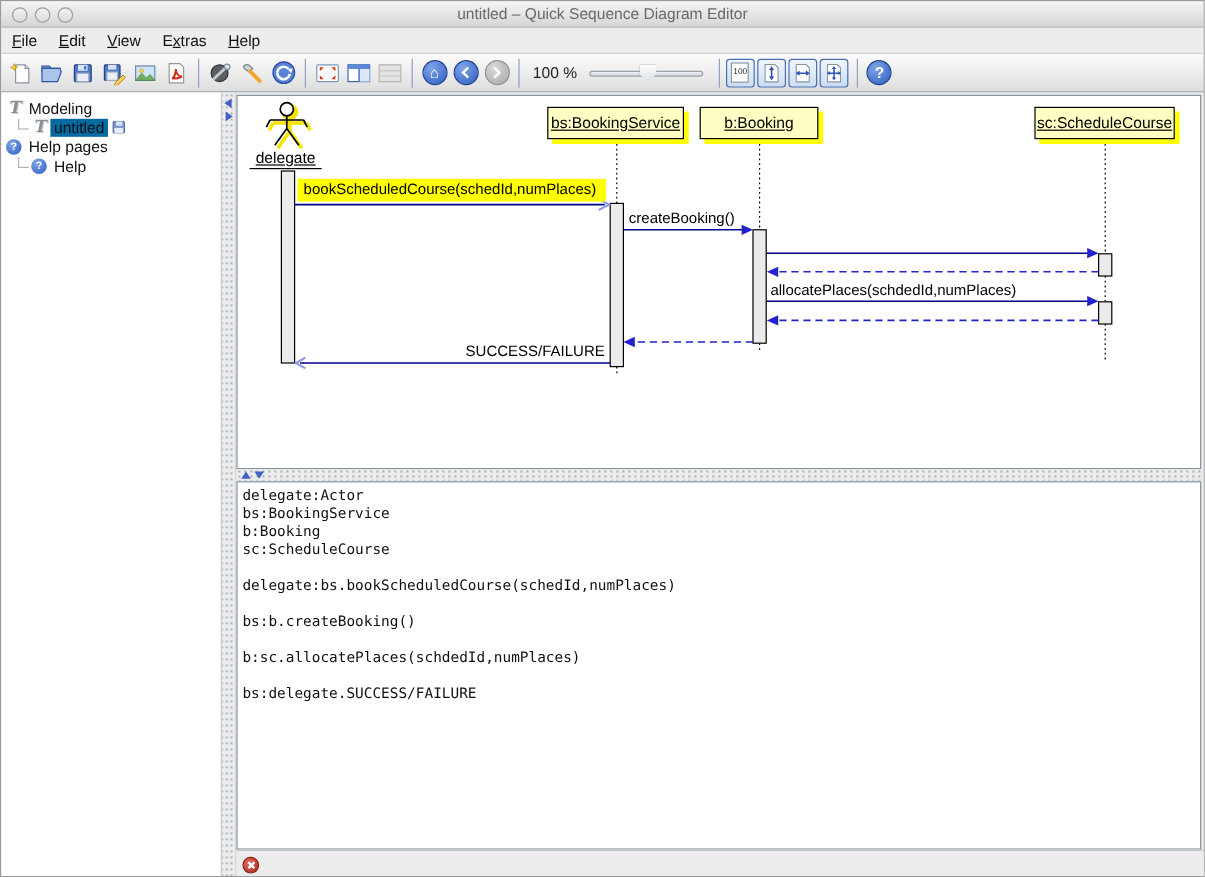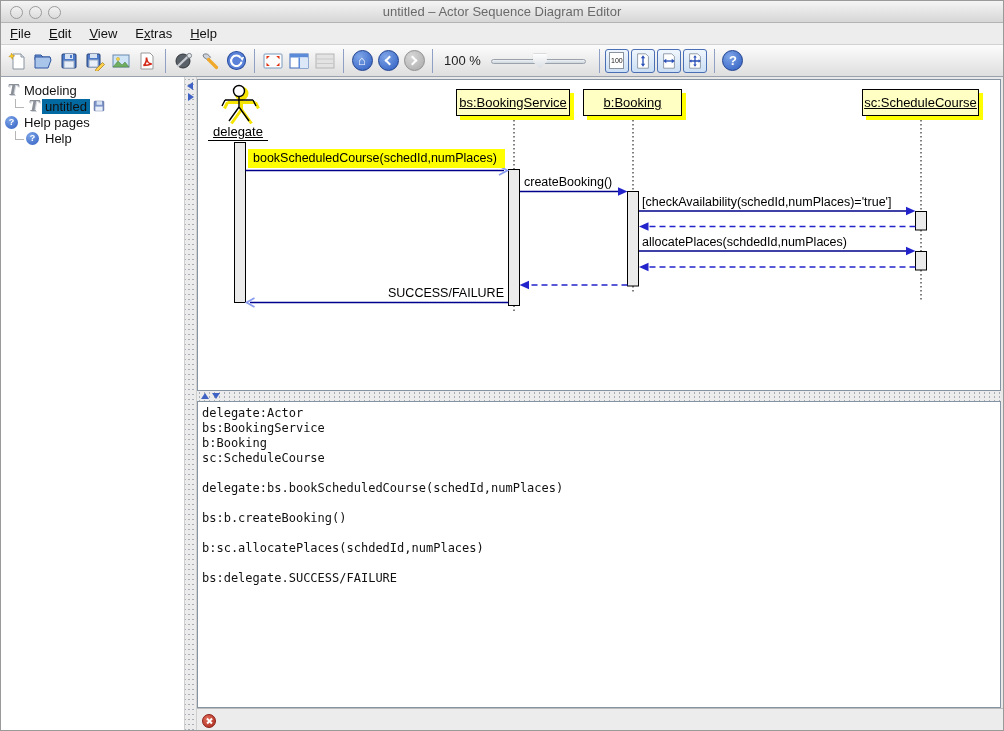--- a/index.html
+++ b/index.html
@@ -82,21 +82,21 @@
 </style>
 </head>
 <body>
 
 <div class="window">
 
   <div class="titlebar">
     <span class="tl close"></span>
     <span class="tl min"></span>
     <span class="tl max"></span>
-    <div class="title-text">untitled – Actor Sequence Diagram Editor</div>
+    <div class="title-text">untitled – Quick Sequence Diagram Editor</div>
   </div>
 
   <div class="menubar">
     <span class="menu-item"><span></span><u>F</u><span>ile</span></span>
     <span class="menu-item"><span></span><u>E</u><span>dit</span></span>
     <span class="menu-item"><span></span><u>V</u><span>iew</span></span>
     <span class="menu-item"><span>E</span><u>x</u><span>tras</span></span>
     <span class="menu-item"><span></span><u>H</u><span>elp</span></span>
   </div>
 
@@ -341,21 +341,20 @@
           </div>
         <div class="obj-box" style="left:385px; top:9px; width:99px;">
             <span>b:Booking</span>
           </div>
         <div class="obj-box" style="left:664px; top:9px; width:117px;">
             <span>sc:ScheduleCourse</span>
           </div>
 
         <div class="msg msg-hi" style="left:50px; top:69px; width:257px;">bookScheduledCourse(schedId,numPlaces)</div>
         <div class="msg" style="left:326px; top:94px;">createBooking()</div>
-        <div class="msg" style="left:444px; top:114px;">[checkAvailability(schedId,numPlaces)='true']</div>
         <div class="msg" style="left:444px; top:154px;">allocatePlaces(schdedId,numPlaces)</div>
         <div class="msg" style="left:106px; top:205px; width:200px; text-align:right;">SUCCESS/FAILURE</div>
       </div>
 
       <div class="hsplit">
         <span class="tri-up"></span>
         <span class="tri-down"></span>
       </div>
 
       <div class="editor-panel">

